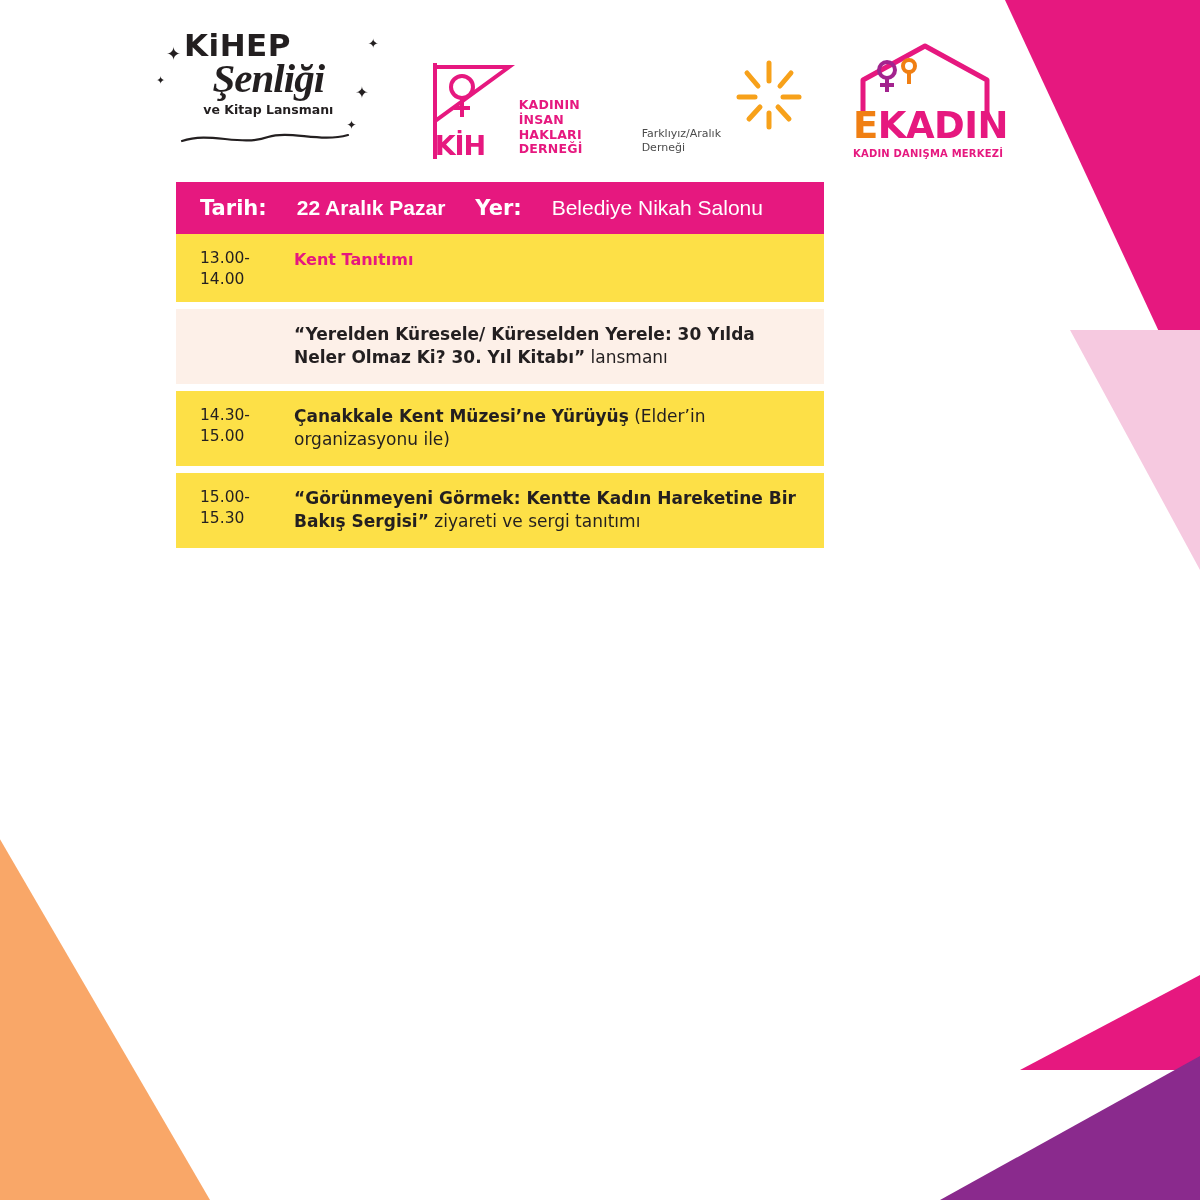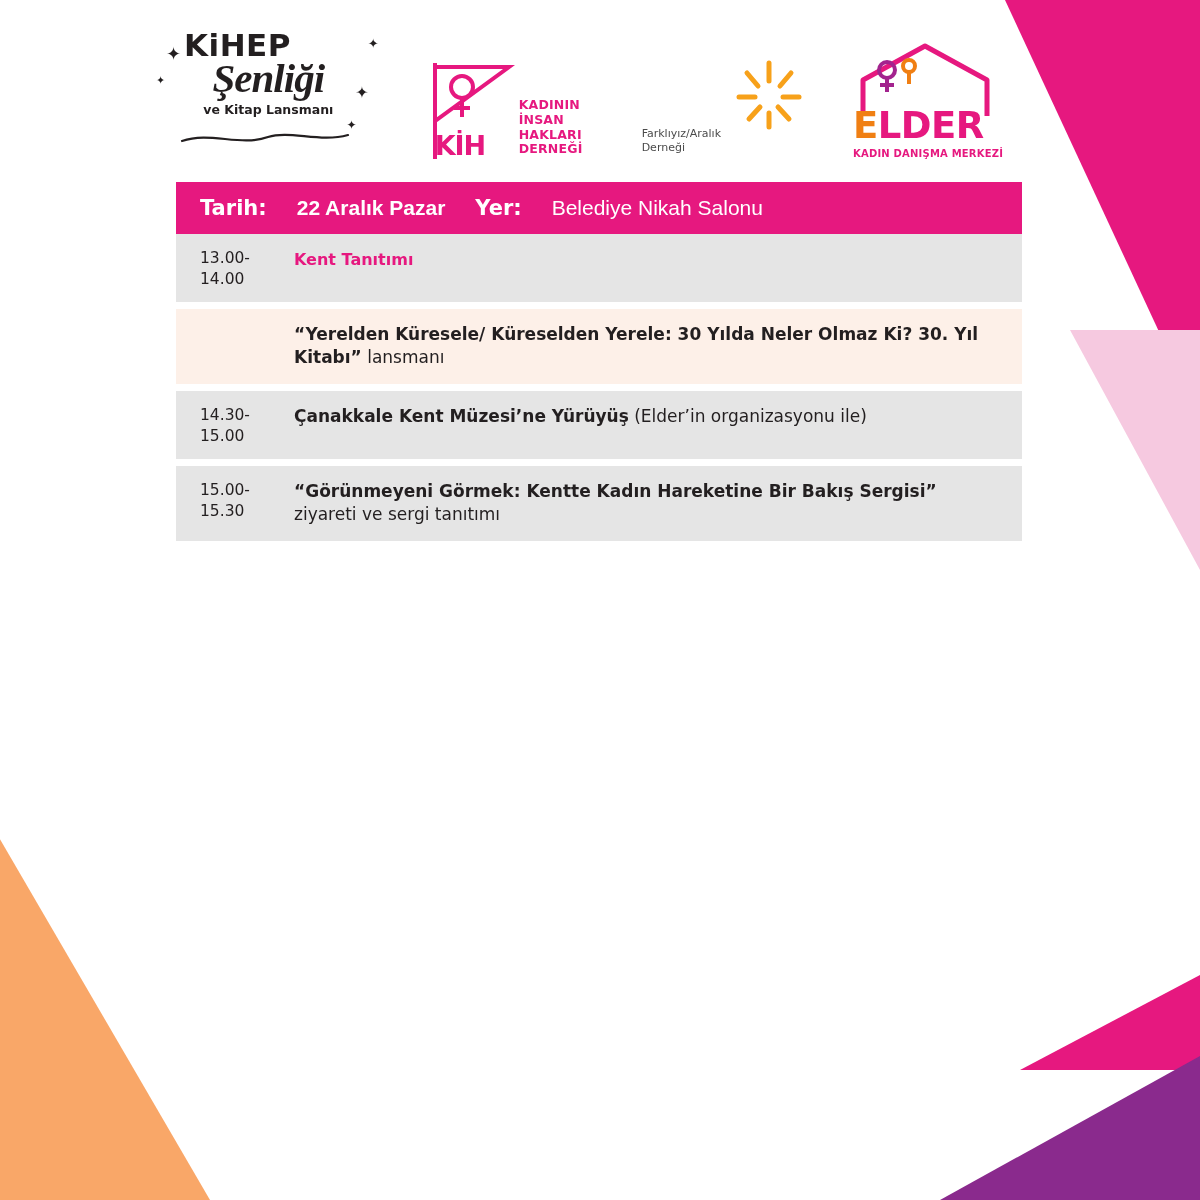--- a/index.html
+++ b/index.html
@@ -212,21 +212,21 @@
     font-size: 10px;
     color: #e6187f;
     letter-spacing: 0.2px;
   }
 
   
   .program {
     position: absolute;
     left: 176px;
     top: 182px;
-    width: 846px;
+    width: 648px;
   }
   .prog-header {
     background: #e6187f;
     color: #ffffff;
     height: 52px;
     display: flex;
     align-items: center;
     padding-left: 24px;
     gap: 8px;
   }
@@ -239,21 +239,21 @@
     font-family: Liberation Sans, sans-serif;
     font-size: 21px;
     font-weight: normal;
   }
   .prog-header .val.bold { font-weight: bold; }
   .prog-header .gap { width: 14px; }
 
   .row {
     display: flex;
     align-items: flex-start;
-    background: #e5e5e5;
+    background: #fde047;
     min-height: 58px;
   }
   .row.spacer { background: #ffffff; height: 7px; min-height: 7px; }
   .row .time {
     width: 118px;
     flex: 0 0 118px;
     padding: 14px 0 12px 24px;
     font-family: "DejaVu Sans", sans-serif;
     font-size: 15.5px;
     color: #231f20;
@@ -340,21 +340,21 @@
 
     <div class="logo-elder">
       <svg class="el-house" viewBox="0 0 145 78">
         <path d="M10 76 L10 40 L72 6 L134 40 L134 76" fill="none" stroke="#e6187f" stroke-width="5" stroke-linejoin="round"></path>
         <circle cx="34" cy="30" r="8" fill="none" stroke="#a3238e" stroke-width="4"></circle>
         <line x1="34" y1="38" x2="34" y2="52" stroke="#a3238e" stroke-width="4"></line>
         <line x1="27" y1="45" x2="41" y2="45" stroke="#a3238e" stroke-width="4"></line>
         <circle cx="56" cy="26" r="6" fill="none" stroke="#f07f13" stroke-width="4"></circle>
         <line x1="56" y1="32" x2="56" y2="44" stroke="#f07f13" stroke-width="4"></line>
       </svg>
-      <div class="el-word"><span class="e-big">E</span><span>LDER</span></div>
+      <div class="el-word"><span class="e-big">E</span><span>KADIN</span></div>
       <div class="el-sub">KADIN DANIŞMA MERKEZİ</div>
     </div>
 
   </div>
 
   <div class="program">
 
     <div class="prog-header">
       <span class="lbl">Tarih:</span>
       <span class="gap"></span>

